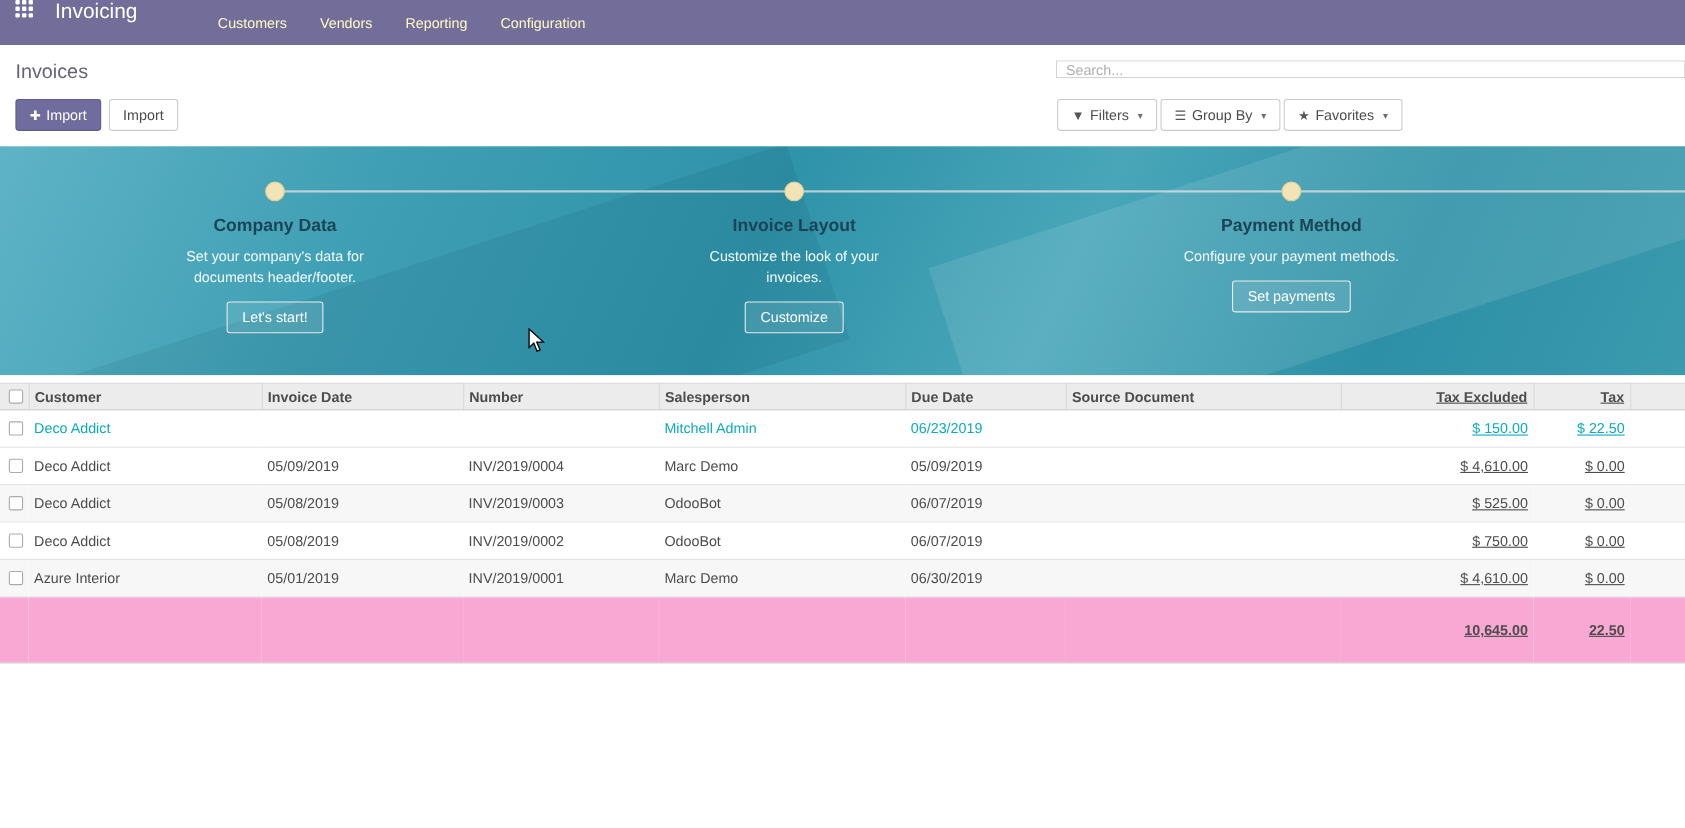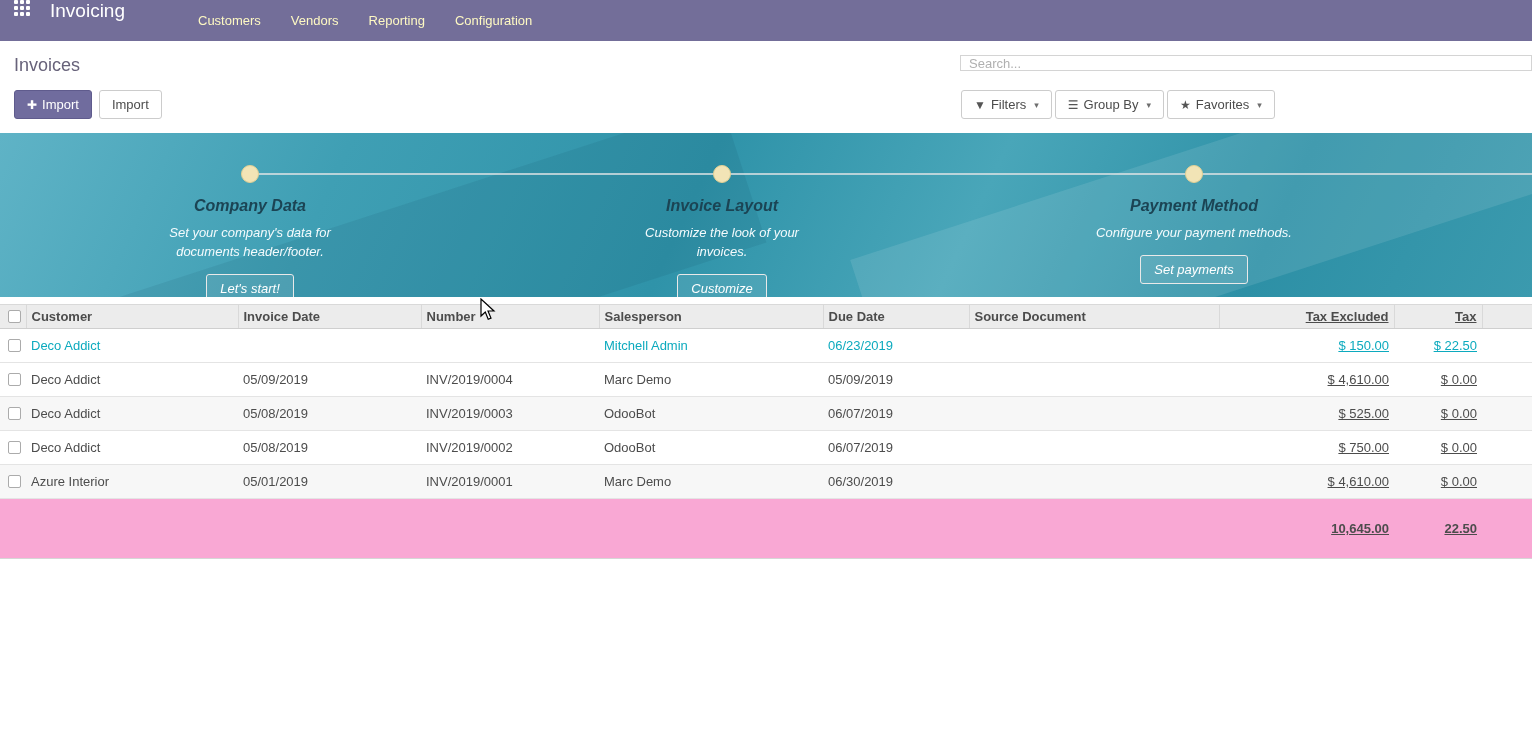--- a/index.html
+++ b/index.html
@@ -28,32 +28,32 @@
   .btn-primary .plus { font-size:12px; }
   .search-box { position:absolute; left:960px; right:0; top:14px; height:16px;
     border:1px solid #d4d4d4; background:#fff; display:flex; align-items:center; }
   .search-box input { border:none; outline:none; width:100%; height:100%; padding:0 8px;
     font-size:13px; font-family:"Liberation Sans", sans-serif; color:#4c4c4c; }
   .search-box input::placeholder { color:#b0b0b0; }
   .cp-filters { position:absolute; left:961px; top:49px; display:flex; gap:3px; }
   .icon-glyph { font-size:12px; color:#555; }
 
   
-  .banner { position:relative; height:164px; overflow:hidden;
-    background:linear-gradient(115deg,#5fb3c6 0%,#3f9fb4 22%,#2f93a9 45%,#49a6b9 63%,#2d90a6 82%,#3b9aae 100%);font-style:italic; }
+  .banner { position:relative; height:208px; overflow:hidden;
+    background:linear-gradient(115deg,#5fb3c6 0%,#3f9fb4 22%,#2f93a9 45%,#49a6b9 63%,#2d90a6 82%,#3b9aae 100%); }
   .banner::before { content:""; position:absolute; left:55%; top:-40%; width:80%; height:90%;
     background:rgba(255,255,255,0.10); transform:rotate(-18deg); }
   .banner::after { content:""; position:absolute; left:-10%; bottom:-55%; width:60%; height:90%;
     background:rgba(0,40,60,0.08); transform:rotate(-18deg); }
   .banner-line { position:absolute; left:250px; right:0; top:40px; height:2px;
     background:rgba(225,228,230,0.75); z-index:1; }
   .step { position:absolute; top:0; width:472px; text-align:center; z-index:2; }
   .step:nth-child(2) { left:14px; }
   .step:nth-child(3) { left:486px; }
-  .step:nth-child(4) { left:958px; }
+  .step:nth-child(4) { left:938px; }
   .step-dot { width:18px; height:18px; border-radius:50%; background:#f2e4b6;
     border:1px solid #e2d094; margin:32px auto 0 auto; }
   .step-title { margin-top:14px; font-size:16px; font-weight:bold; color:#1b4454; }
   .step-desc { margin:8px auto 0 auto; max-width:205px; color:#f4fbfd; line-height:19px; }
   .step:nth-child(4) .step-desc { max-width:250px; }
   .step-btn { margin-top:13px; display:inline-block; padding:6px 13px; border-radius:3px;
     border:1px solid #e9e9e9; background:rgba(255,255,255,0.10); color:#ffffff;
     font-size:13px; cursor:pointer; }
 
   

